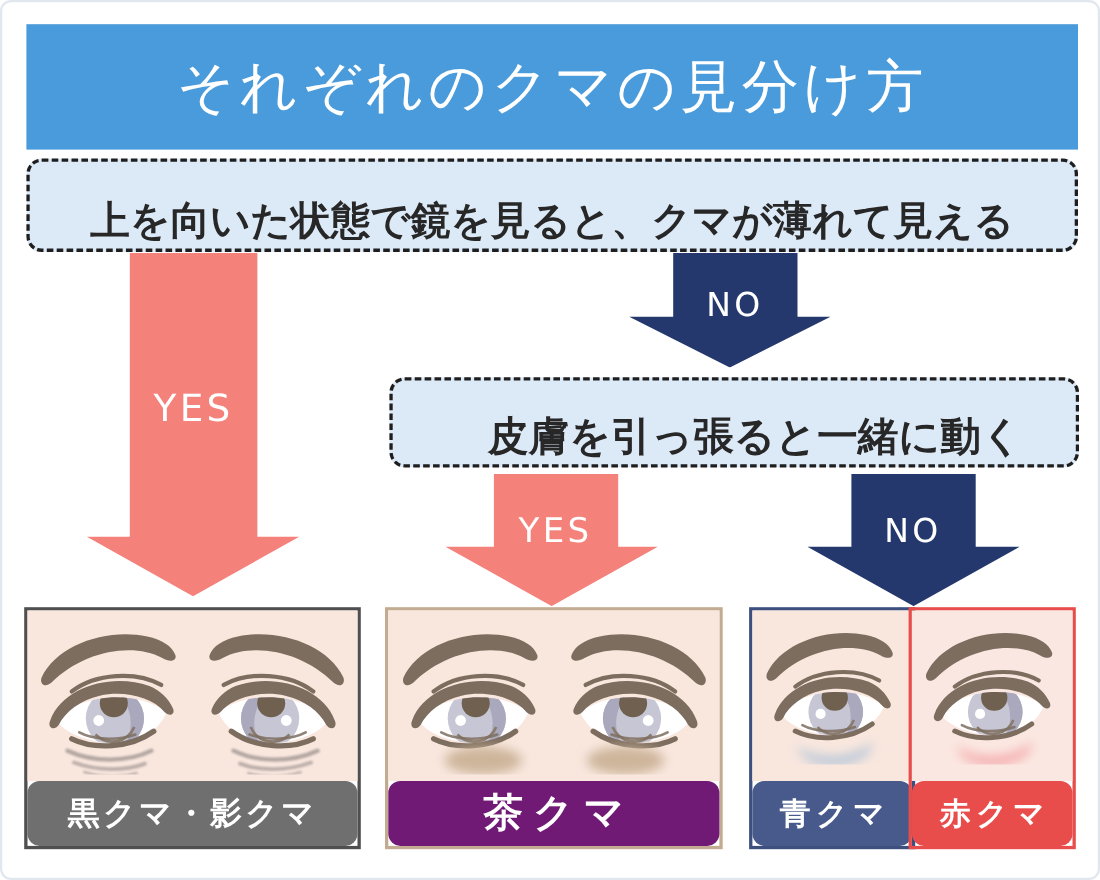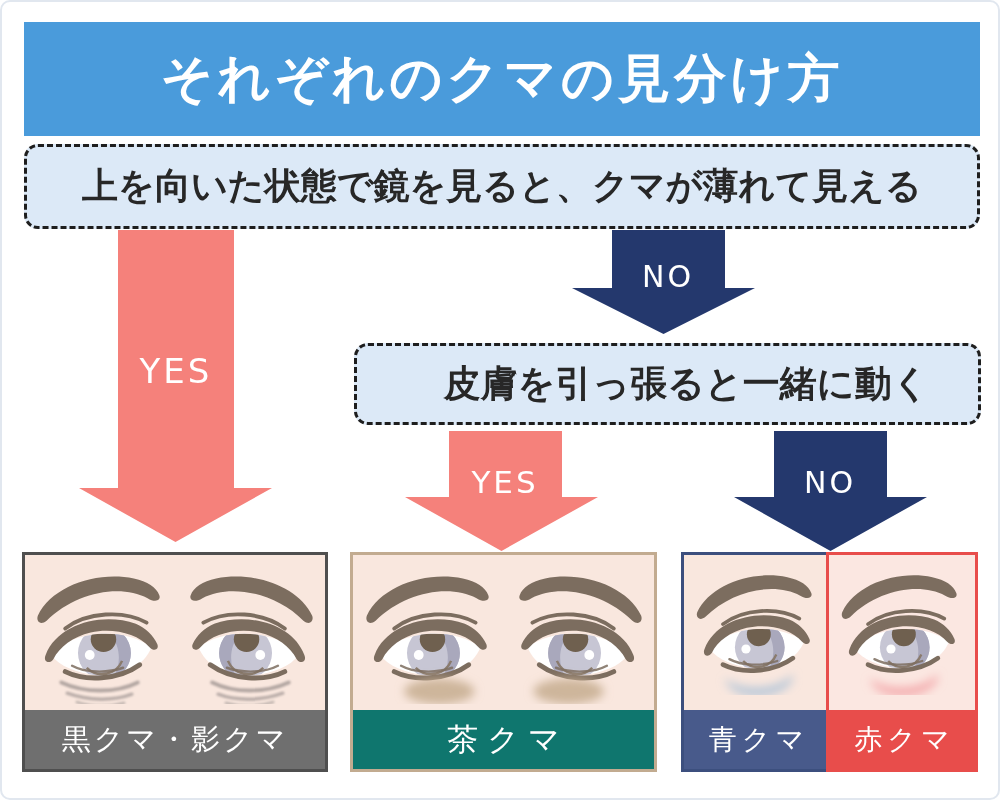--- a/index.html
+++ b/index.html
@@ -21,32 +21,32 @@
   
   .banner {
     position: absolute;
     left: 22px; top: 20px;
     width: 956px; height: 114px;
     background: #4a9bdb;
     color: #ffffff;
     display: flex; align-items: center; justify-content: center;
     font-family: "DejaVu Serif", serif;
     font-size: 52px;
-    font-weight: 700;
+    font-weight: 400;
     letter-spacing: 4px;
     white-space: nowrap;
   }
   
   .question-box {
     position: absolute;
     background: #dce9f7;
     border: 3px dashed #1e1e1e;
     border-radius: 14px;
     box-sizing: border-box;
-    display: flex; align-items: center; justify-content: center;
+    display: flex; align-items: flex-end; justify-content: center;
     color: #272727;
     font-weight: 700;
     font-size: 36px;
     letter-spacing: 0px;
     white-space: nowrap;
   }
   #q1 { left: 22px;  top: 142px; width: 956px; height: 85px; }
   #q2 { left: 352px; top: 341px; width: 627px; height: 82px; font-size: 37px; padding-left: 38px; }
   
   .arrow { position: absolute; }
@@ -75,27 +75,28 @@
     background: #f9e7de;
     display: flex;
     align-items: flex-start;
     justify-content: center;
     overflow: hidden;
   }
   .panel .caption {
     flex: 0 0 59px;
     display: flex; align-items: center; justify-content: center;
     color: #ffffff;
-    font-weight: 400;
+    font-weight: 700;
     white-space: nowrap;
+    border-radius: 11px;
   }
   #panel-black { left: 20px;  width: 306px; border-color: #4f4f4f; }
   #panel-black .caption { background: #6f6f6f; font-size: 29px; letter-spacing: 3px; }
   #panel-brown { left: 348px; width: 307px; border-color: #c2ab90; }
-  #panel-brown .caption { background: #0f766e; font-size: 31px; letter-spacing: 9px; padding-left: 9px; }
+  #panel-brown .caption { background: #701a75; font-size: 36px; letter-spacing: 9px; padding-left: 9px; }
   #panel-blue  { left: 679px; width: 151px; border-color: #3c4f7e; }
   #panel-blue .caption { background: #485a8b; font-size: 28px; letter-spacing: 5px; padding-left: 5px; }
   #panel-red   { left: 824px; width: 152px; border-color: #e84d4b; text-align: right; }
   #panel-red .face { background: #fbe7e1; }
   #panel-red .caption { background: #e84d4b; font-size: 28px; letter-spacing: 5px; padding-left: 5px; }
   .eye { display: block; margin-top: 2px; }
   .eye-big   { width: 147px; height: 147px; }
   .eye-small { width: 138px; height: 138px; }
   .hidden-defs { position: absolute; width: 0; height: 0; overflow: hidden; }
 </style>

